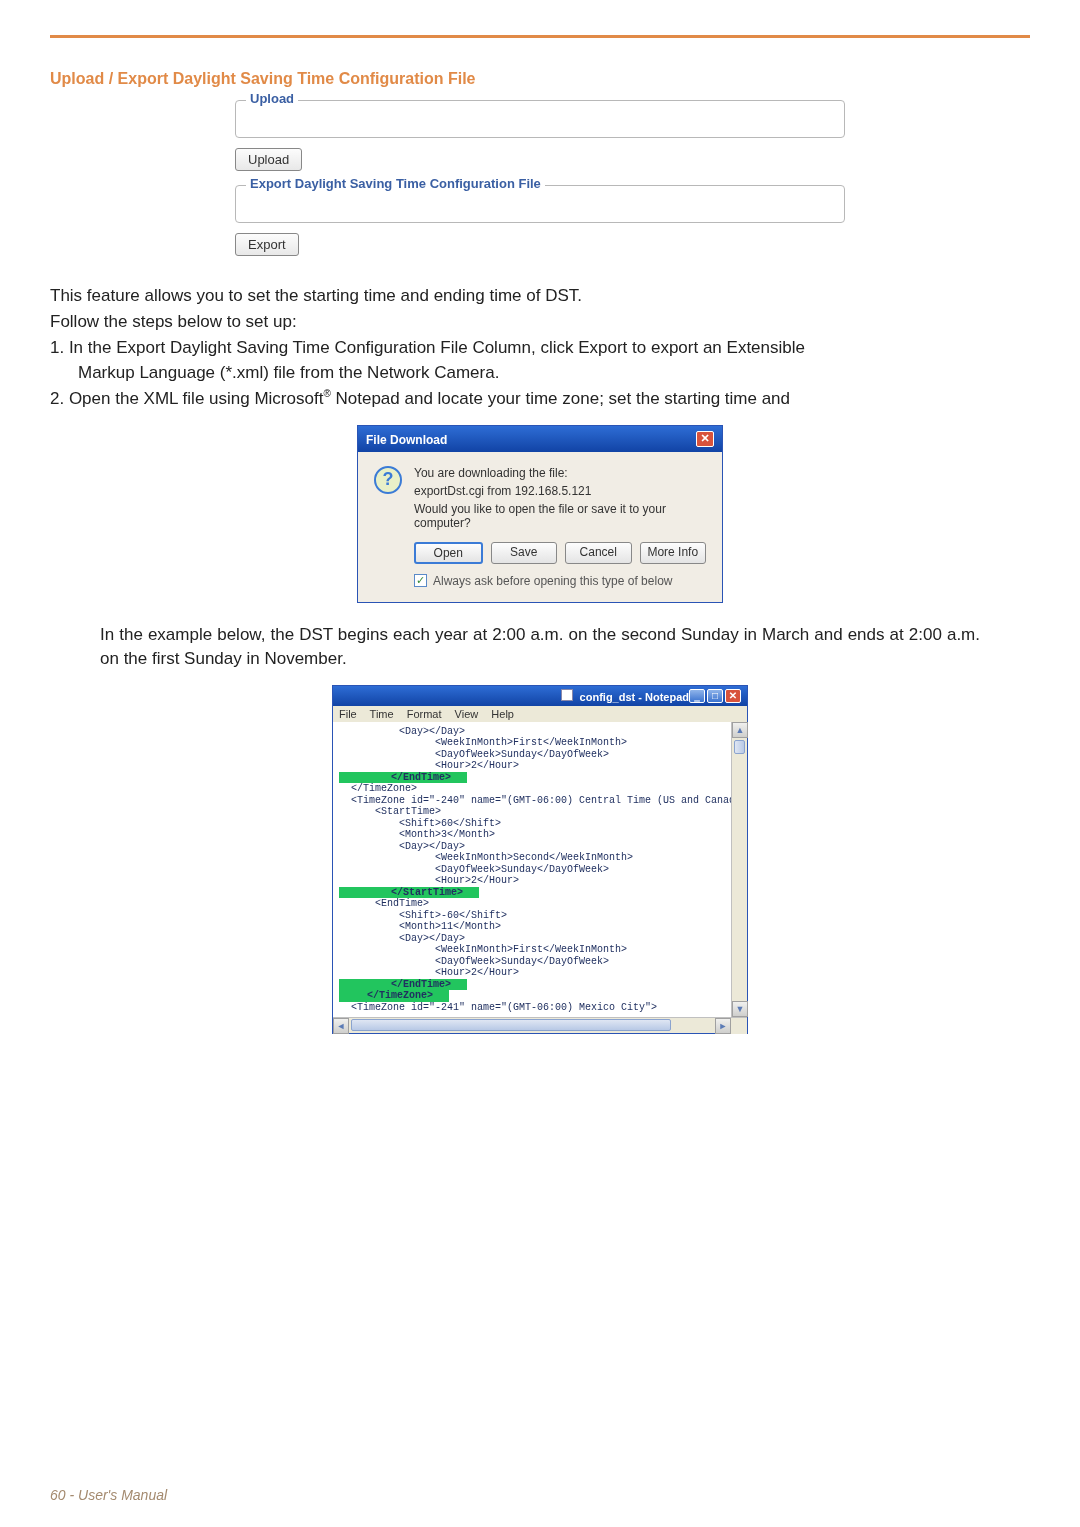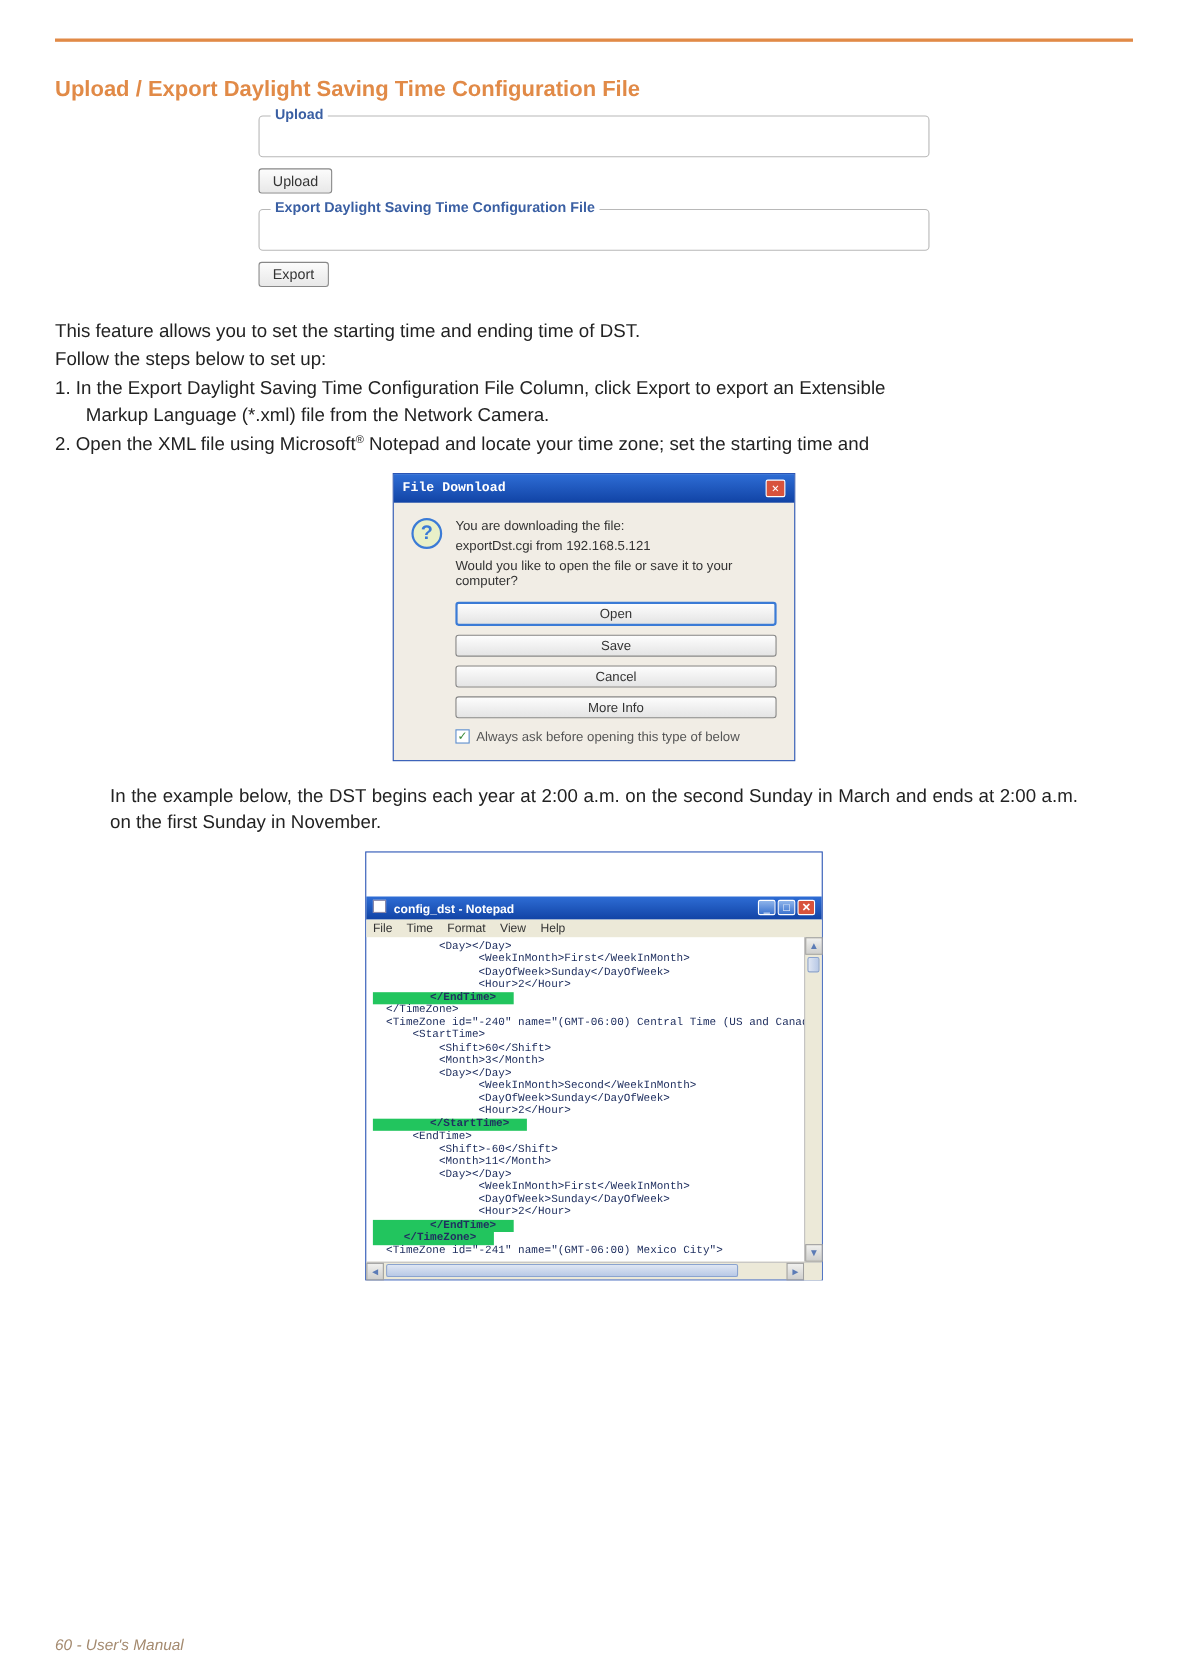--- a/index.html
+++ b/index.html
@@ -26,21 +26,21 @@
     border-radius: 2px;
   }
   .orange-hr {
     border: none;
     border-top: 3px solid #e18a47;
     margin: 0 0 32px 0;
   }
   .section-title {
     color: #e18a47;
     font-weight: bold;
-    font-size: 20px;
+    font-size: 16px;
     margin: 0 0 12px 0;
   }
   .ui-box {
     width: 610px;
     margin: 0 auto 14px auto;
   }
   .fieldset {
     border: 1px solid #b8b8b8;
     border-radius: 4px;
     padding: 18px 14px;
@@ -103,22 +103,21 @@
     background: #f1ede5;
     font-size: 12px;
   }
   .dialog-title {
     background: linear-gradient(to bottom, #2e6dd5, #1143a5);
     color: #fff;
     font-weight: bold;
     padding: 5px 8px;
     display: flex;
     justify-content: space-between;
-    align-items: flex-start;
-    font-family: Liberation Mono, monospace;
+    align-items: flex-end;
   }
   .dialog-close {
     width: 18px; height: 16px;
     background: #d8533c;
     border: 1px solid #fff;
     color: #fff;
     display: flex;
     align-items: center;
     justify-content: center;
     font-size: 11px;
@@ -138,21 +137,21 @@
     color: #3b7bd6;
     font-weight: bold;
     font-size: 18px;
     display: flex;
     align-items: center;
     justify-content: center;
     flex-shrink: 0;
   }
   .dialog-content { flex: 1; color: #333; }
   .dialog-content .line { margin-bottom: 4px; }
-  .dialog-btn-row { display: flex; gap: 8px; margin: 12px 0 10px 0; flex-direction: column; }
+  .dialog-btn-row { display: flex; gap: 8px; margin: 12px 0 10px 0; }
   .dialog-btn {
     border: 1px solid #888;
     background: linear-gradient(to bottom, #fdfdfd, #e4e4e4);
     border-radius: 3px;
     padding: 2px 0;
     font-size: 12px;
     text-align: center;
     flex: 1;
   }
   .dialog-btn.primary { border: 2px solid #3b7bd6; }
@@ -185,24 +184,23 @@
     margin: 0 auto;
     border: 1px solid #2a54b5;
     background: #fff;
     font-size: 11px;
   }
   .np-title {
     background: linear-gradient(to bottom, #2e6dd5, #1143a5);
     color: #fff;
     padding: 3px 6px;
     display: flex;
-    justify-content: space-between;
-    align-items: center;
-    font-weight: bold;
-    margin-top: 40px;
+    justify-content: flex-end;
+    align-items: center;
+    font-weight: bold;
   }
   .np-winctrl { display: flex; gap: 2px; }
   .np-winbtn {
     width: 16px; height: 14px;
     background: linear-gradient(to bottom, #8fb4ea, #3b73cf);
     border: 1px solid #fff;
     border-radius: 2px;
     color: #fff;
     font-size: 10px;
     display: flex;

